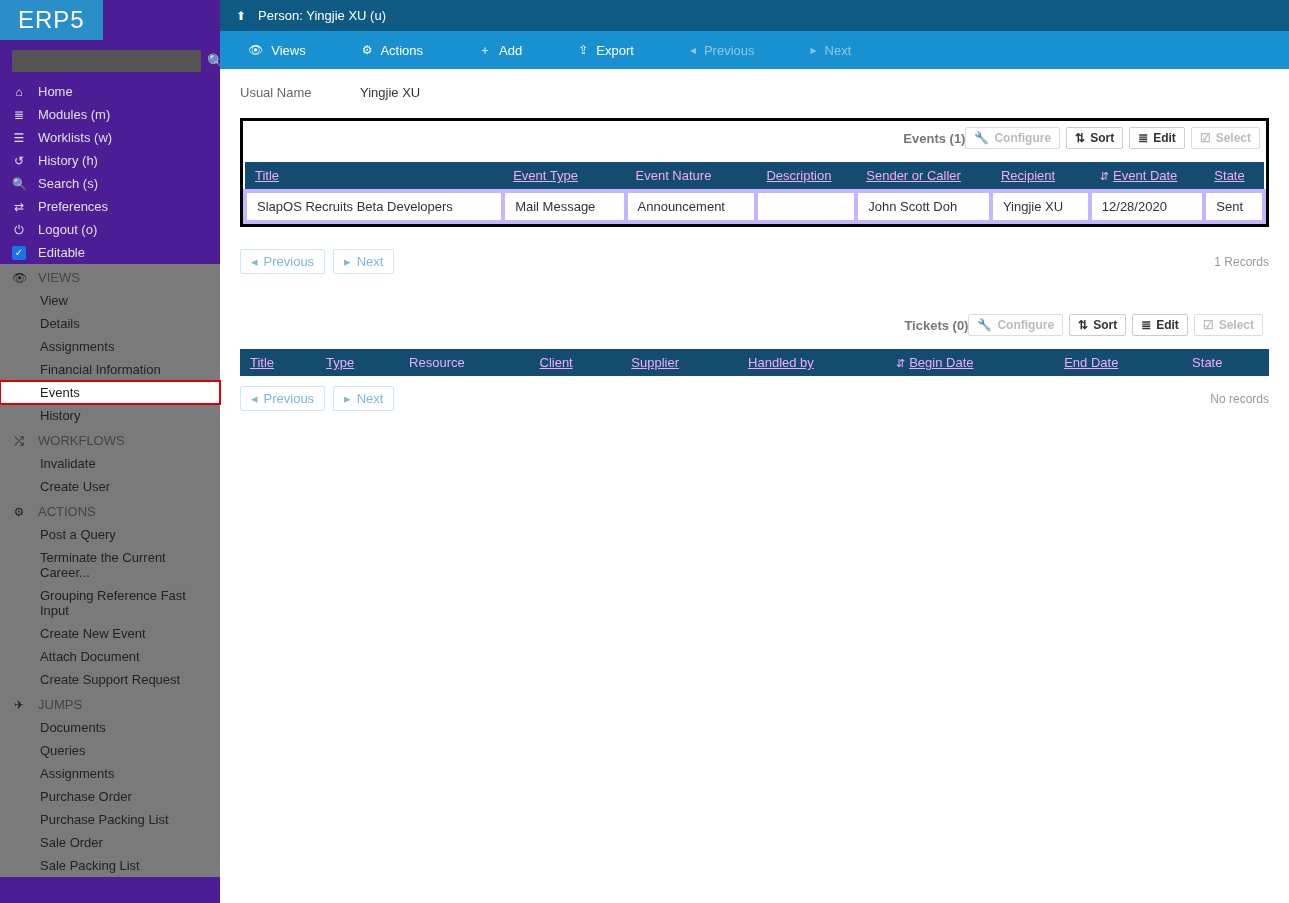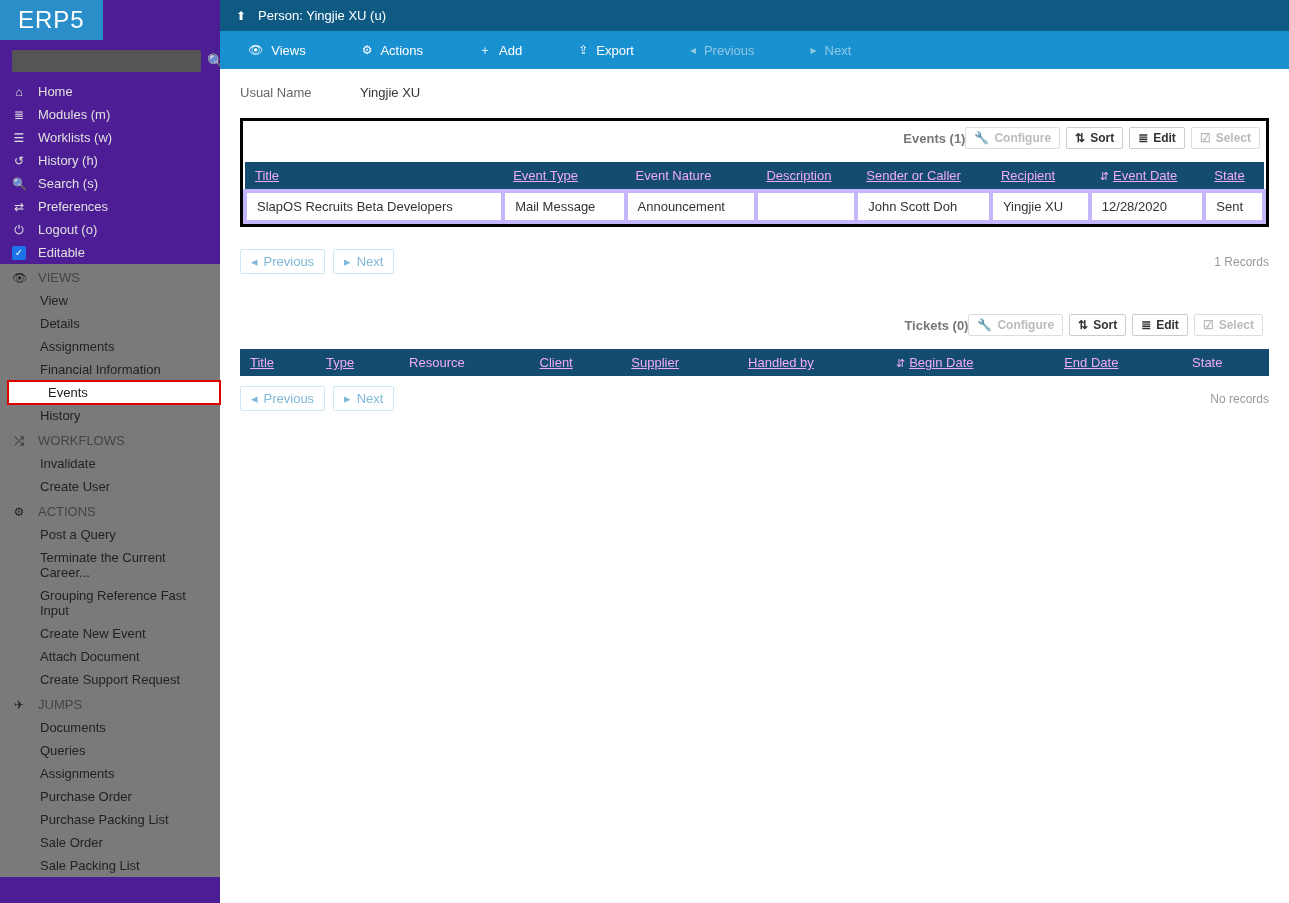--- a/index.html
+++ b/index.html
@@ -11,21 +11,21 @@
 .logo-row { display:flex; align-items:stretch; }
 .logo { background: #2a8ec8; color: #fff; font-size: 24px; padding: 6px 18px; font-weight: normal; letter-spacing: 1px; display:inline-block; }
 .search-row { padding: 10px 12px 8px; display:flex; align-items:center; gap:6px; }
 .search-input { flex:1; background:#555; border:none; height:22px; border-radius:2px; color:#eee; padding:2px 6px; }
 .search-btn { color:#eee; font-size:14px; }
 .nav-list { list-style:none; }
 .nav-item { display:flex; align-items:center; padding:4px 12px; gap:12px; cursor:pointer; color:#e0e0e0; min-height:22px; }
 .nav-item.section-header { color:#999; font-weight:normal; padding-top:6px; }
 .nav-item.sub { padding-left:40px; color:#ddd; }
 .nav-icon { width:14px; text-align:center; font-size:12px; color:#e0e0e0; }
-.nav-item.highlight-box { background:#fff; color:#222; outline:2px solid #d00; outline-offset:-1px;margin-left:8px; }
+.nav-item.highlight-box { background:#fff; color:#222; outline:2px solid #d00; outline-offset:-1px; }
 .nav-item .chk { width:14px; height:14px; background:#1a73e8; display:inline-flex; align-items:center; justify-content:center; color:#fff; font-size:10px; border-radius:2px; }
 
 
 .ctx-group { background:#7a7a7a; }
 .ctx-group .nav-item.section-header { color:#444; }
 .ctx-group .nav-item.sub { color:#222; }
 .ctx-group .nav-icon { color:#222; }
 
 
 .main { flex:1; display:flex; flex-direction:column; }

